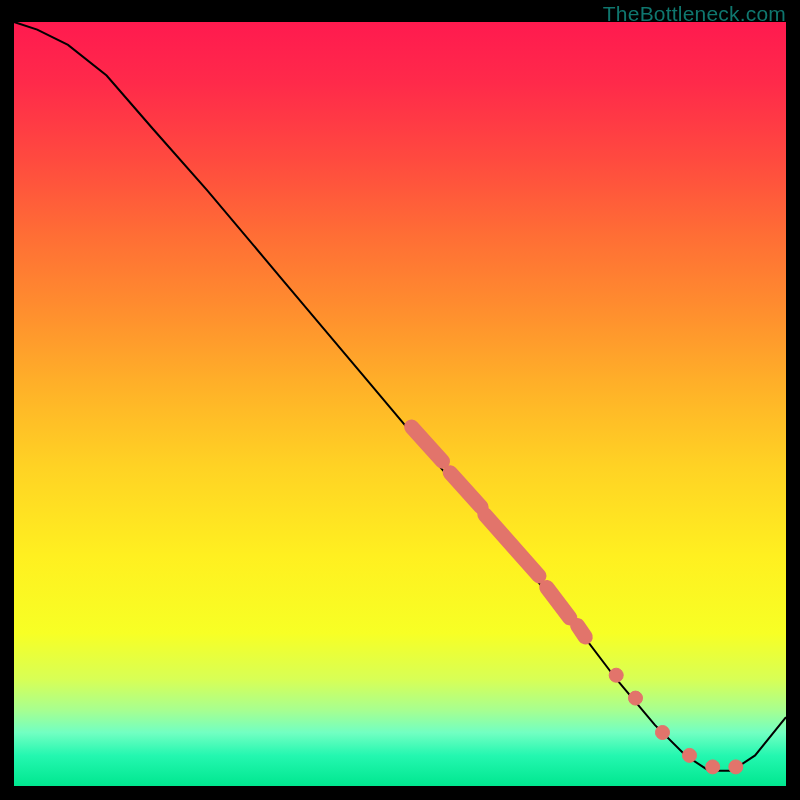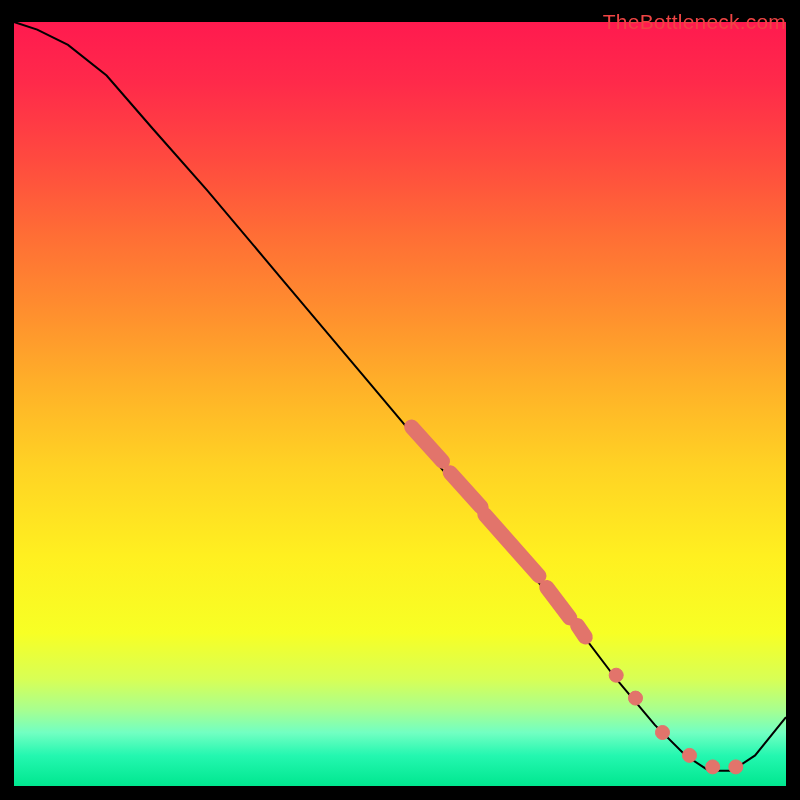--- a/index.html
+++ b/index.html
@@ -31,24 +31,23 @@
       #72ffc2 93%,
       #24f7b0 96%,
       #00e78f 100%);
   }
   .watermark {
     position: absolute;
     top: 2px;
     right: 14px;
     font-family: Arial, Helvetica, sans-serif;
     font-size: 21px;
-    color: #ef4444;
+    color: #0f766e;
     font-weight: 500;
     letter-spacing: 0.2px;
-    margin-top: 8px;
   }
   svg.overlay {
     position: absolute;
     left: 0; top: 0;
     width: 800px; height: 800px;
     pointer-events: none;
   }
   .curve {
     fill: none;
     stroke: #000;

